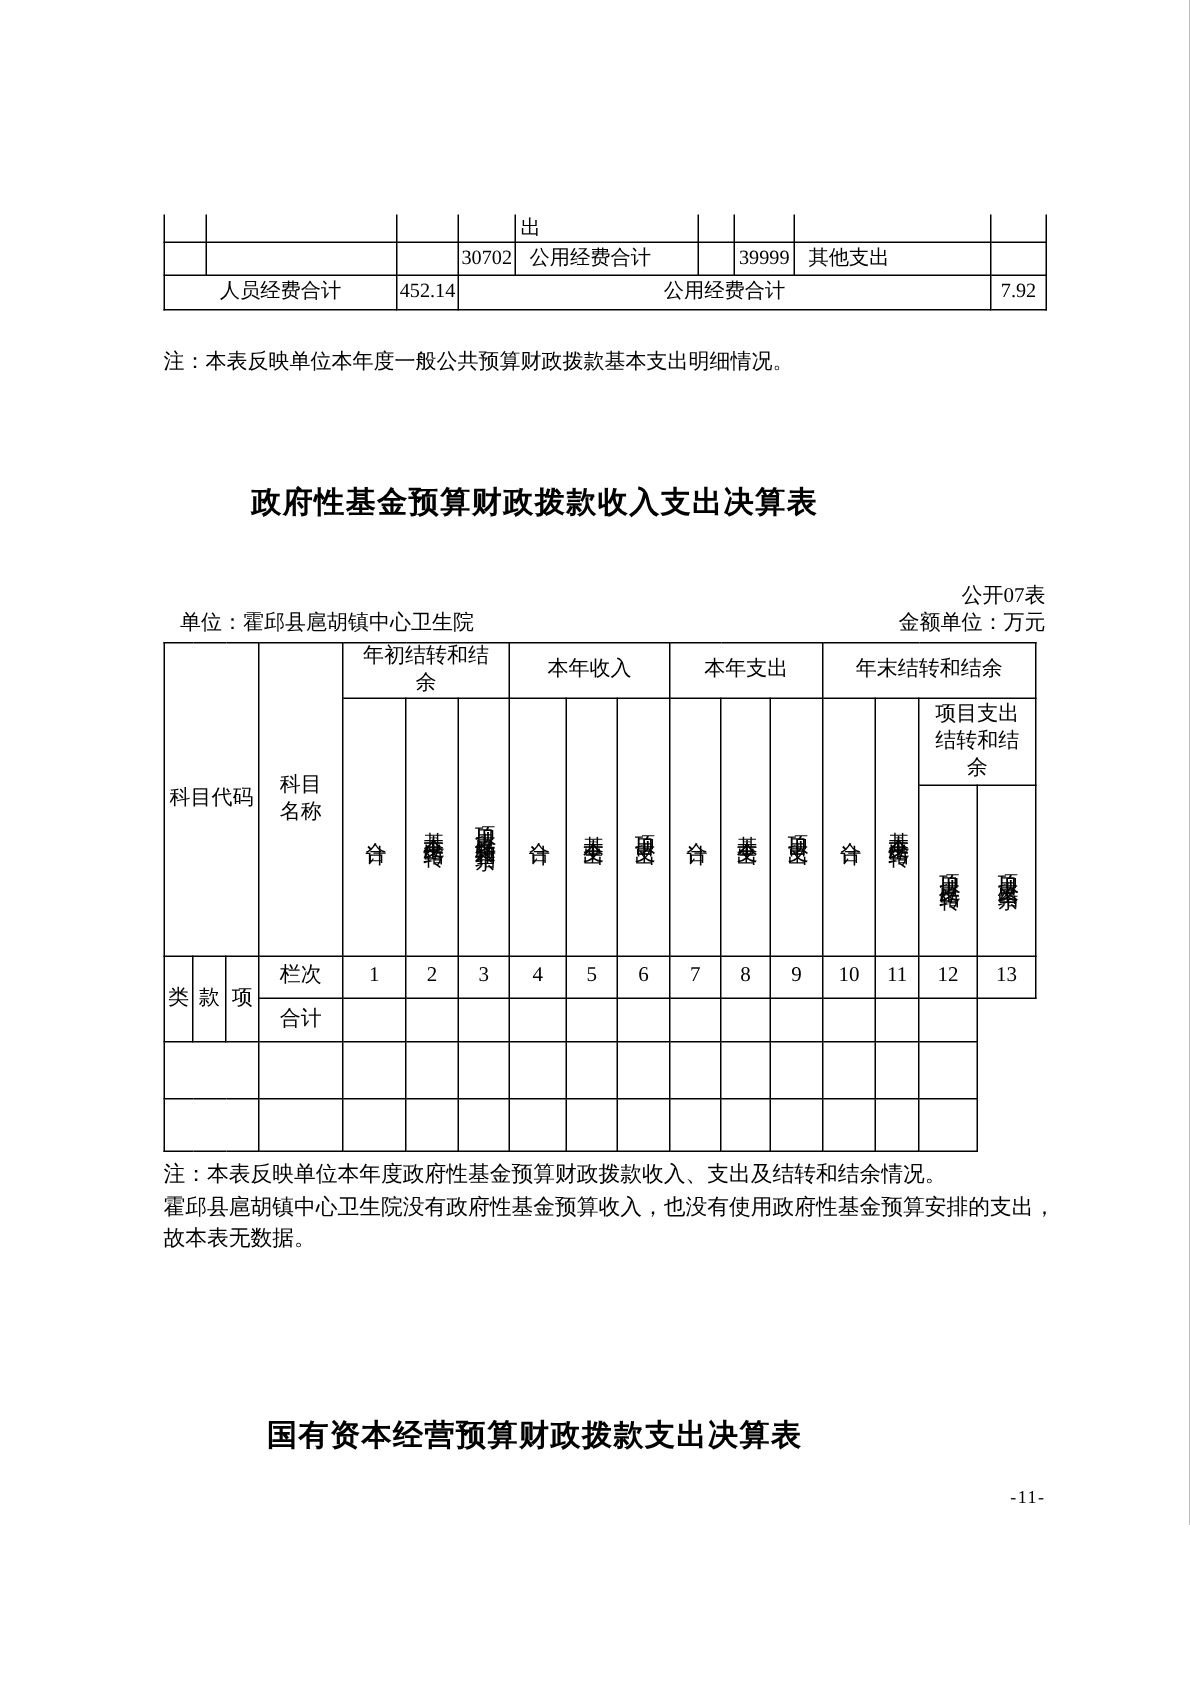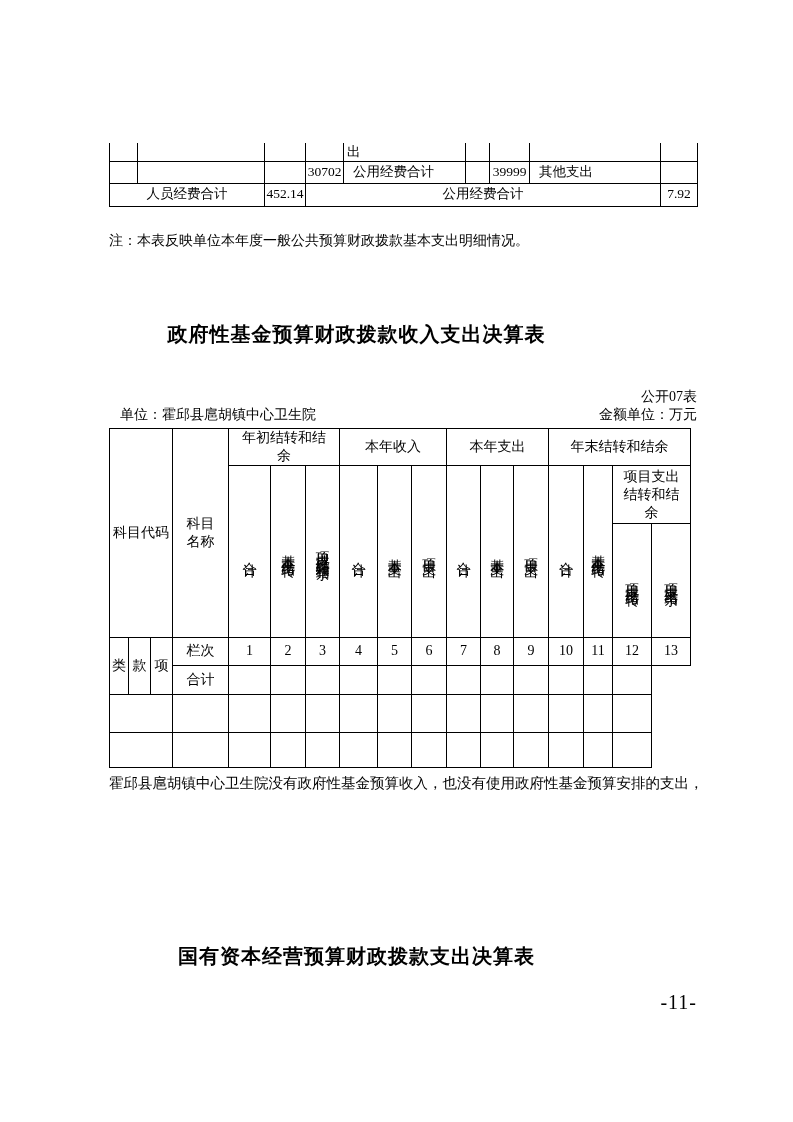--- a/index.html
+++ b/index.html
@@ -42,21 +42,21 @@
   .t2 td { font-size:14px; }
   .vt {
     writing-mode:vertical-rl; display:inline-block;
     line-height:1.1; letter-spacing:2px; font-size:14px;
   }
   .wrapbox { display:inline-block; line-height:1.3; }
   .w86 { width:88px; }
   .w58 { width:58px; }
   .w30 { width:30px; }
   
-  .pagenum { position:absolute; right:96px; top:991px; font-size:20px; letter-spacing:1px;margin-left:48px; }
+  .pagenum { position:absolute; right:96px; top:991px; font-size:12px; letter-spacing:1px;margin-left:48px; }
 </style>
 </head>
 <body>
 
 <div class="page">
 
   <table class="t1">
     <colgroup>
       <col style="width:28px">
         <col style="width:127px">
@@ -217,20 +217,22 @@
           <td></td>
       <td></td>
           <td></td>
       <td></td>
           <td></td>
     </tr>
   </tbody>
     </table>
 
   <div class="notes2">
+    <div>注：本表反映单位本年度政府性基金预算财政拨款收入、支出及结转和结余情况。</div>
     <div>霍邱县扈胡镇中心卫生院没有政府性基金预算收入，也没有使用政府性基金预算安排的支出，</div>
+    <div>故本表无数据。</div>
   </div>
 
   <div class="sec-title title-statecap">国有资本经营预算财政拨款支出决算表</div>
 
   <div class="pagenum">-11-</div>
 
 </div>
 
 </body></html>

